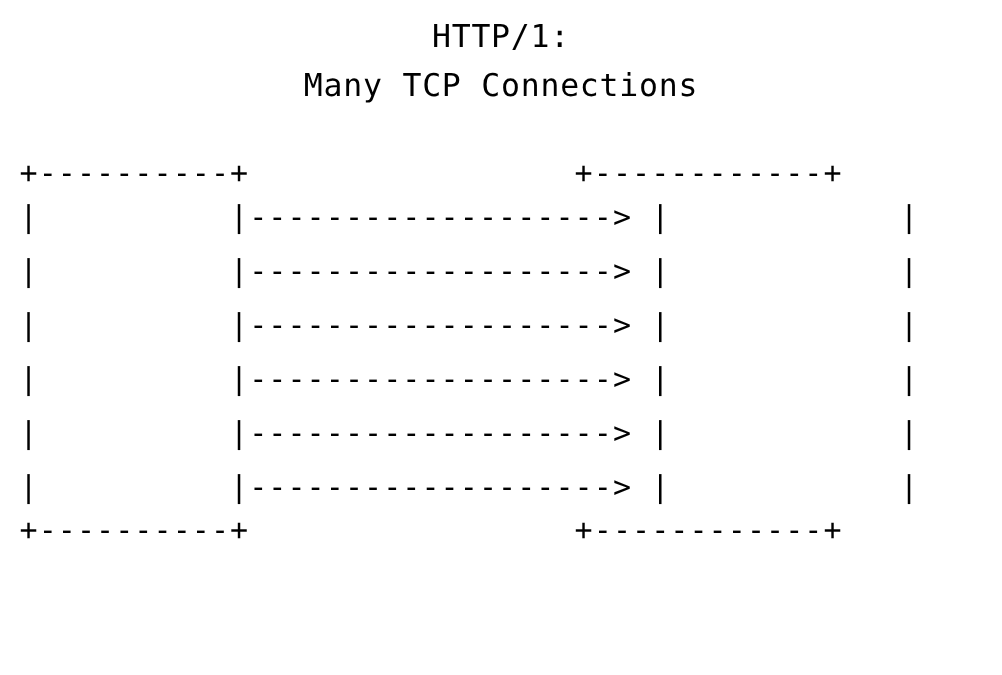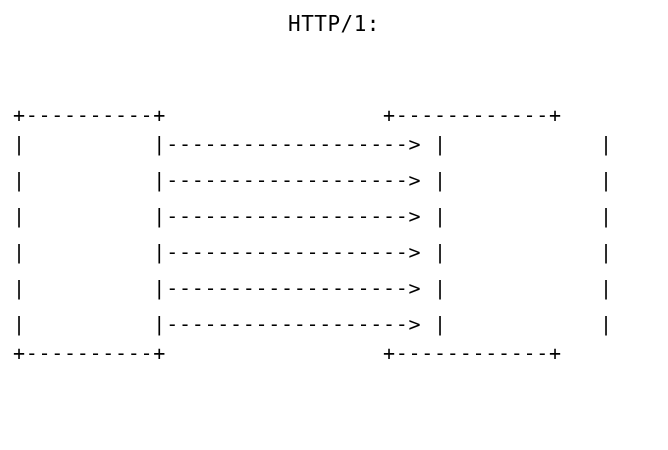--- a/index.html
+++ b/index.html
@@ -63,20 +63,21 @@
     height: 22px;
   }
 </style>
 </head>
 <body style="background: rgb(255, 255, 255);">
 
 <div id="diagram-root" style="background: rgb(255, 255, 255); color: rgb(0, 0, 0);">
 
   <div class="title-block">
     <span class="title-line">HTTP/1:</span>
+    <span class="title-line">Many TCP Connections</span>
   </div>
 
   <div class="ascii-canvas">
     <span class="ascii-row border-row">+----------+                 +------------+</span>
     <span class="ascii-row">|          |-------------------&gt; |            |</span>
     <span class="ascii-row">|          |-------------------&gt; |            |</span>
     <span class="ascii-row">|          |-------------------&gt; |            |</span>
     <span class="ascii-row">|          |-------------------&gt; |            |</span>
     <span class="ascii-row">|          |-------------------&gt; |            |</span>
     <span class="ascii-row">|          |-------------------&gt; |            |</span>

